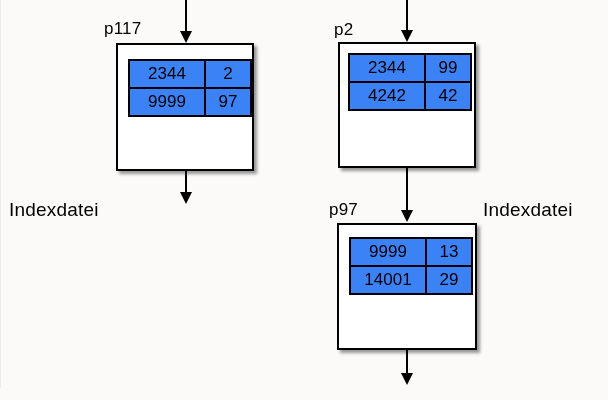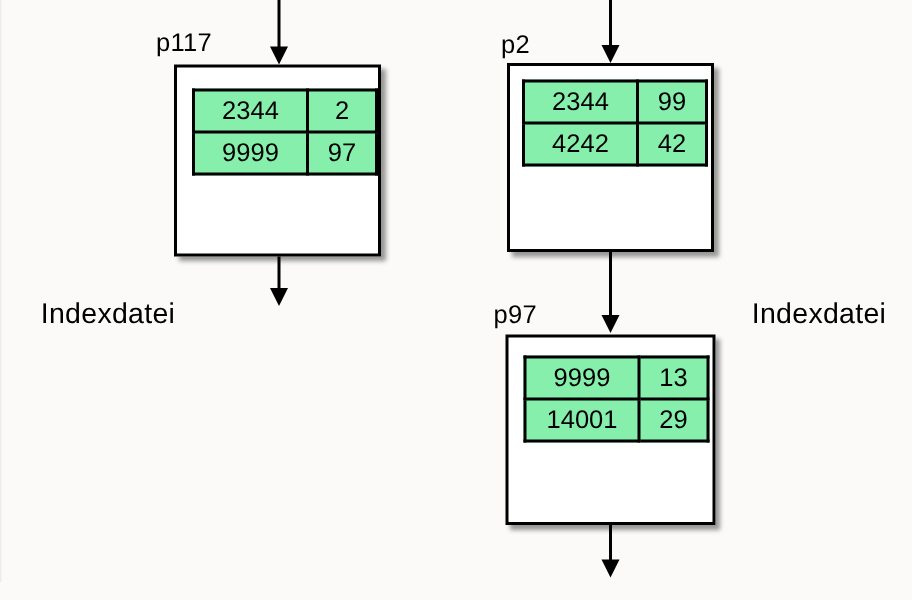--- a/index.html
+++ b/index.html
@@ -41,39 +41,38 @@
     font-size: 17px;
     line-height: 20px;
     font-weight: 500;
     letter-spacing: 0.2px;
   }
 
   
   table.itable {
     position: absolute;
     border-collapse: collapse;
-    background: #86efac;
+    background: #3b82f6;
   }
   table.itable td {
     border: 2px solid #000;
     text-align: center;
     vertical-align: middle;
     font-size: 17px;
     font-weight: 500;
     height: 26px;
     padding: 0;
   }
   table.itable td.key-cell { width: 74px; }
   table.itable td.ref-cell { width: 44px; }
 
   
   .caption {
     position: absolute;
     width: 126px;
-    text-align: center;
     font-size: 19px;
     line-height: 26px;
     font-weight: 500;
     letter-spacing: 0.2px;
   }
 </style>
 </head>
 <body>
 
 <div class="canvas">

